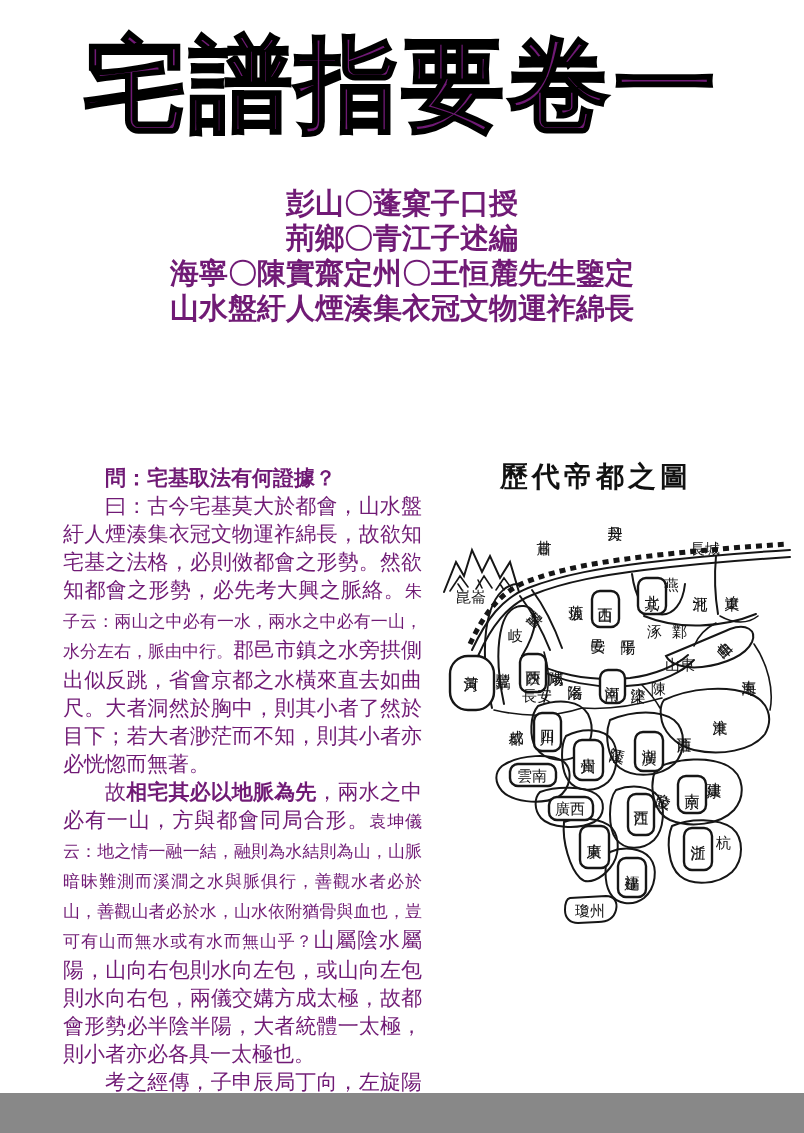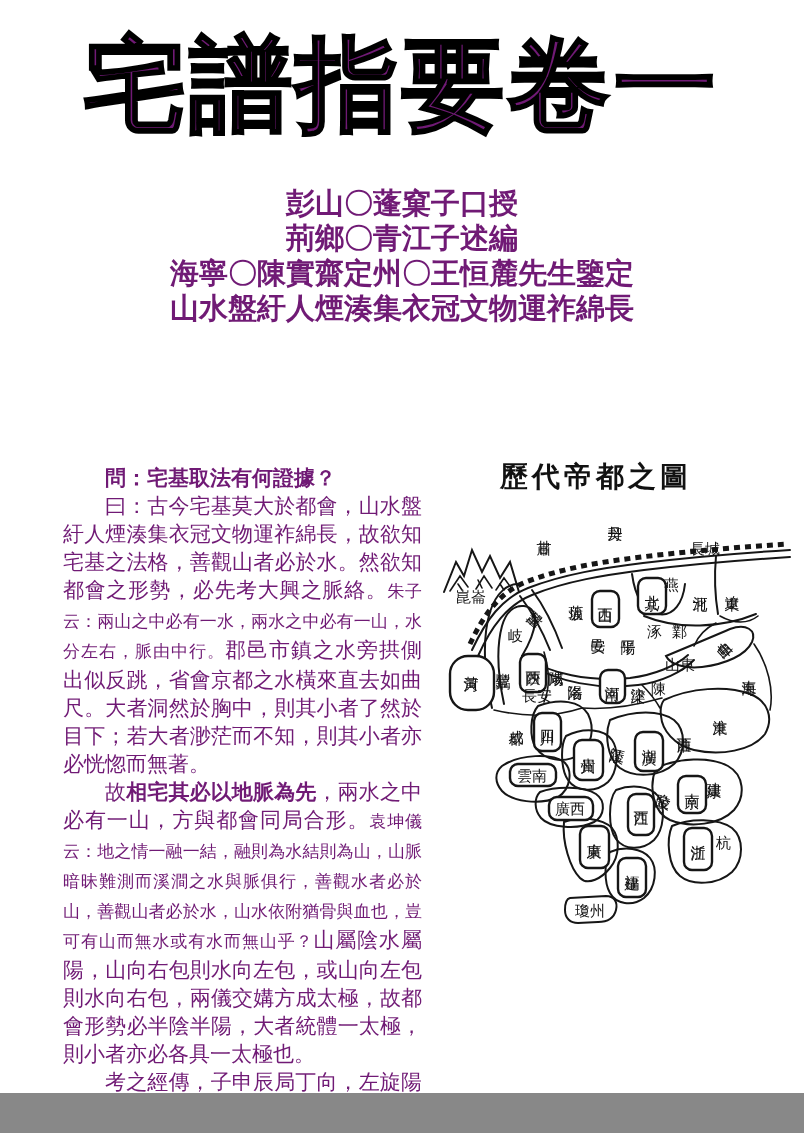--- a/index.html
+++ b/index.html
@@ -49,21 +49,21 @@
 
   <div class="authors">
     <div>彭山〇蓬窠子口授</div>
     <div>荊鄉〇青江子述編</div>
     <div>海寧〇陳實齋定州〇王恒麓先生鑒定</div>
     <div>山水盤紆人煙湊集衣冠文物運祚綿長</div>
   </div>
 
   <div class="article">
     <p class="q">問：宅基取法有何證據？</p>
-    <p><span class="run">曰：古今宅基莫大於都會，山水盤紆人煙湊集衣冠文物運祚綿長，故欲知宅基之法格，善觀山者必於水。然欲知都會之形勢，必先考大興之脈絡。</span><span class="run sm">朱子云：兩山之中必有一水，兩水之中必有一山，水分左右，脈由中行。</span><span class="run">郡邑市鎮之水旁拱側出似反跳，省會京都之水橫來直去如曲尺。大者洞然於胸中，則其小者了然於目下；若大者渺茫而不知，則其小者亦必恍惚而無著。</span></p>
+    <p><span class="run">曰：古今宅基莫大於都會，山水盤紆人煙湊集衣冠文物運祚綿長，故欲知宅基之法格，必則傚都會之形勢。然欲知都會之形勢，必先考大興之脈絡。</span><span class="run sm">朱子云：兩山之中必有一水，兩水之中必有一山，水分左右，脈由中行。</span><span class="run">郡邑市鎮之水旁拱側出似反跳，省會京都之水橫來直去如曲尺。大者洞然於胸中，則其小者了然於目下；若大者渺茫而不知，則其小者亦必恍惚而無著。</span></p>
     <p><span class="run">故</span><span class="run b">相宅其必以地脈為先</span><span class="run">，兩水之中必有一山，方與都會同局合形。</span><span class="run sm">袁坤儀云：地之情一融一結，融則為水結則為山，山脈暗昧難測而溪澗之水與脈俱行，善觀水者必於山，善觀山者必於水，山水依附猶骨與血也，豈可有山而無水或有水而無山乎？</span><span class="run">山屬陰水屬陽，山向右包則水向左包，或山向左包則水向右包，兩儀交媾方成太極，故都會形勢必半陰半陽，大者統體一太極，則小者亦必各具一太極也。</span></p>
     <p><span class="run">考之經傳，子申辰局丁向，左旋陽脈，右旋陰水，</span><span class="run b">子申辰局丁向</span><span class="run">，合法。</span></p>
   </div>
 
   <div class="map-wrap">
   <svg width="378" height="500" viewBox="0 0 378 500">
 
     <text class="map-title" x="62" y="38">歷代帝都之圖</text>
 
     <g>

